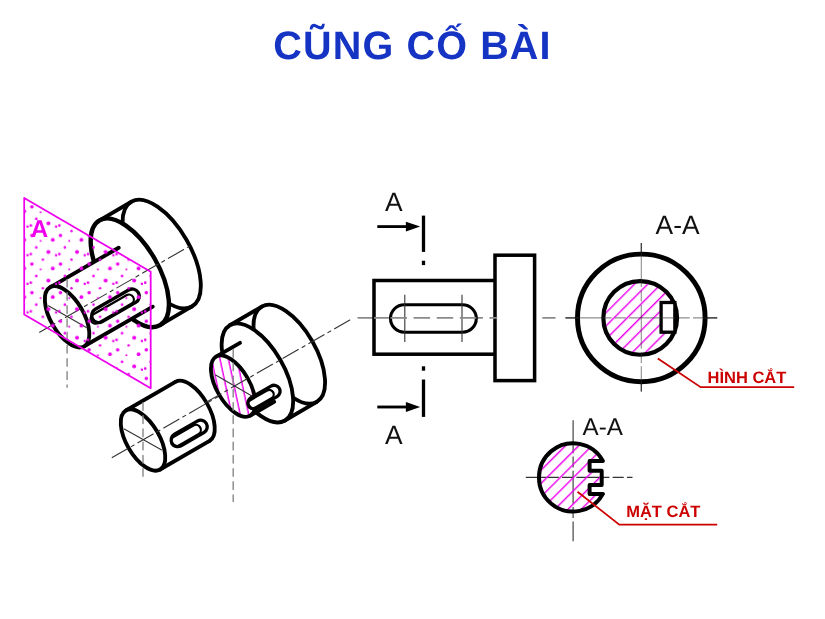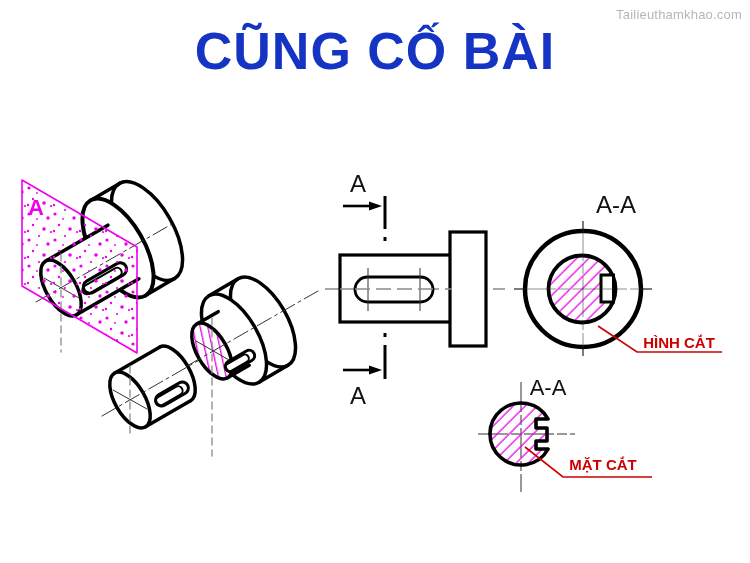--- a/index.html
+++ b/index.html
@@ -6,40 +6,39 @@
   #slide{
     position:relative;width:750px;height:563px;background:#ffffff;overflow:hidden;
     font-family:"Liberation Sans","DejaVu Sans",sans-serif;
   }
   #watermark{
     position:absolute;top:7px;right:8px;font-size:13px;color:#b7b7b7;
     text-shadow:1px 1px 0 #ffffff;letter-spacing:0.2px;
   }
   #title{
     position:absolute;top:21px;left:0;width:100%;text-align:center;
-    font-size:52px;font-weight:bold;color:#1634C4;letter-spacing:1px;
+    font-size:36px;font-weight:bold;color:#1634C4;letter-spacing:1px;
   }
   #subtitle{
     position:absolute;top:73px;left:0;width:100%;text-align:center;
     font-size:29px;color:#CC2222;
   }
   svg{position:absolute;top:0;left:0;}
   text{font-family:"Liberation Sans","DejaVu Sans",sans-serif;}
   .lblA{font-size:24px;fill:#111;}
   .lblAA{font-size:24px;fill:#111;}
   .lblAA2{font-size:22px;fill:#111;}
   .planeA{font-size:22px;font-weight:bold;fill:#EE00EE;}
   .callout{font-size:15px;font-weight:bold;fill:#CC0000;}
 </style>
 </head>
 <body>
 
 <div id="slide">
 
-  <div id="watermark">Tailieuthamkhao.com</div>
   <div id="title">CŨNG CỐ BÀI</div>
 
   <svg width="750" height="563" viewBox="0 0 750 563">
     <defs>
 
       <pattern id="hatch45" patternUnits="userSpaceOnUse" width="8.5" height="8.5" patternTransform="rotate(45)">
         <line x1="4" y1="-1" x2="4" y2="9.5" stroke="#EE00EE" stroke-width="1.3"></line>
       </pattern>
 
       <pattern id="hatchSteep" patternUnits="userSpaceOnUse" width="7.5" height="7.5" patternTransform="rotate(18)">

